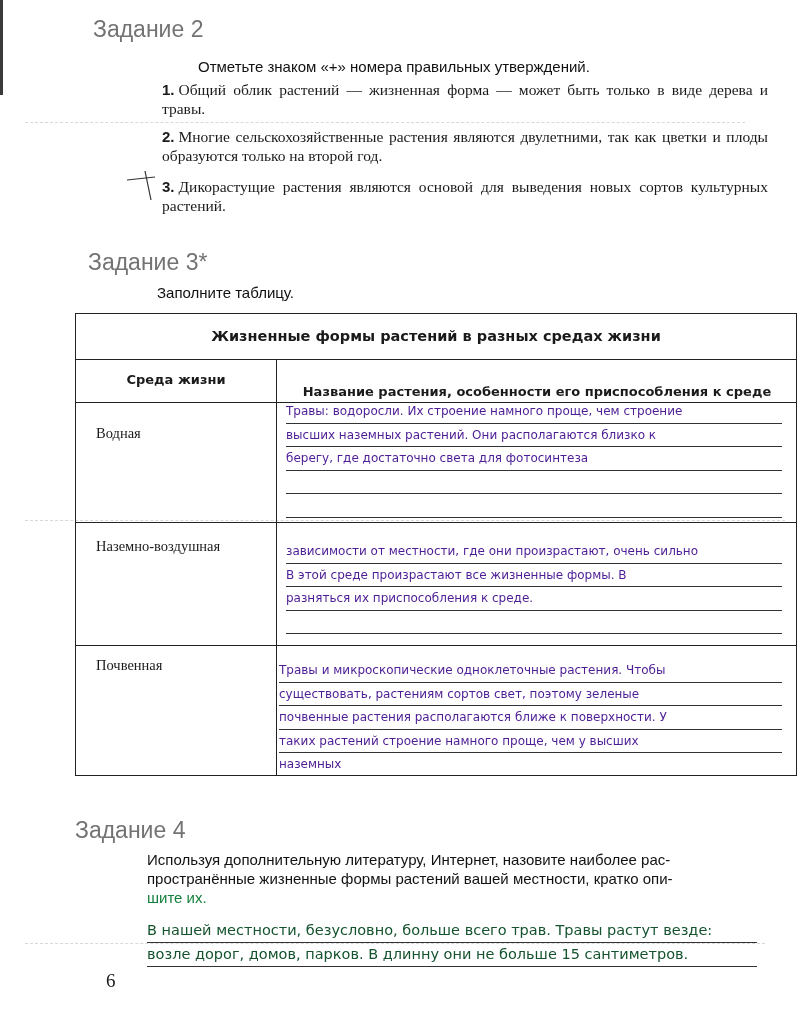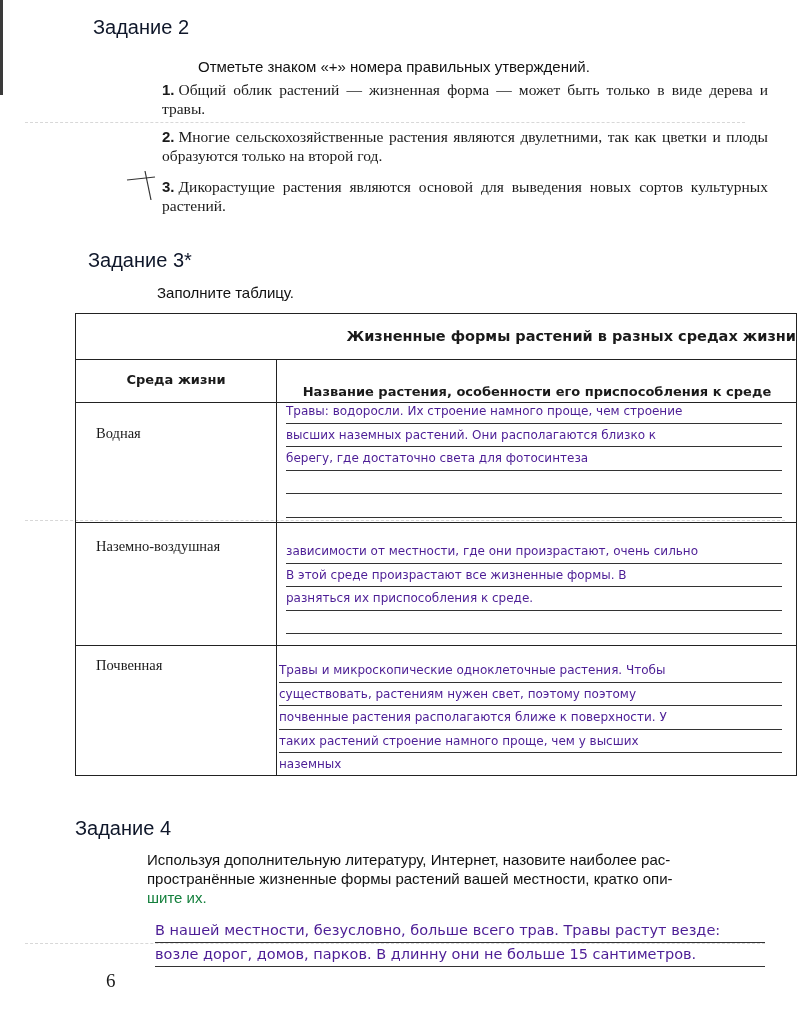--- a/index.html
+++ b/index.html
@@ -1,38 +1,38 @@
 <!DOCTYPE html>
 <html><head>
 <meta charset="utf-8">
 <style>
   html, body { margin:0; padding:0; background:#ffffff; }
   body { width:804px; height:1023px; position:relative; overflow:hidden; color:#1a1a1a; }
   .scan-strip { position:absolute; left:0; top:0; width:3px; height:95px; background:#3a3a3a; }
 
-  .task-title { position:absolute; font-family:"Liberation Sans", sans-serif; font-size:20px; color:#0f172a; }
+  .task-title { position:absolute; font-family:"Liberation Sans", sans-serif; font-size:23px; color:#737373; }
   .instr { position:absolute; font-family:"Liberation Sans", sans-serif; font-size:15px; color:#111; }
 
   .stmt { position:absolute; left:162px; width:606px; font-family:"Liberation Serif", serif; font-size:15.5px; line-height:19px; text-align:justify; }
   .stmt .num { font-family:"Liberation Sans", sans-serif; font-weight:bold; font-size:15px; margin-right:4px; }
   .stmt .text { }
   .check-mark { position:absolute; left:125px; top:170px; width:34px; height:34px; }
 
   
   .tbl { position:absolute; left:75px; top:313px; width:722px; height:463px; border:1.5px solid #222; box-sizing:border-box; }
   .tbl .hline { position:absolute; left:0; right:0; height:0; border-top:1.5px solid #222; }
   .tbl .vline { position:absolute; width:0; border-left:1.5px solid #222; }
-  .tbl .caption { position:absolute; left:0; right:0; top:14px; text-align:right; font-family:"DejaVu Sans", sans-serif; font-weight:bold; font-size:14.5px; }
+  .tbl .caption { position:absolute; left:0; right:0; top:14px; text-align:center; font-family:"DejaVu Sans", sans-serif; font-weight:bold; font-size:14.5px; }
   .tbl .col-h { position:absolute; font-family:"DejaVu Sans", sans-serif; font-weight:bold; font-size:13px; text-align:center; }
   .tbl .env { position:absolute; left:20px; font-family:"Liberation Serif", serif; font-size:14.5px; }
   .tbl .ans { position:absolute; left:210px; right:14px; font-family:"DejaVu Sans", sans-serif; font-size:12px; line-height:22.5px; color:#4c1d95; }
   .tbl .ans .ln { display:block; border-bottom:1px solid #333; white-space:nowrap; }
   .tbl .ans .ln.blank { height:22.5px; }
 
-  .t4-answer { position:absolute; left:147px; width:610px; font-family:"DejaVu Sans", sans-serif; font-size:14.5px; line-height:23px; color:#4c1d95;margin-left:8px; }
+  .t4-answer { position:absolute; left:147px; width:610px; font-family:"DejaVu Sans", sans-serif; font-size:14.5px; line-height:23px; color:#14532d; }
   .t4-answer .ln { display:block; border-bottom:1px solid #333; white-space:nowrap; }
 
   .page-num { position:absolute; left:106px; top:970px; font-family:"Liberation Serif", serif; font-size:19px; }
 
   .ghost { position:absolute; border-top:1px dashed #d8d8d8; }
 </style>
 </head>
 <body>
 
 <div class="scan-strip"></div>
@@ -84,21 +84,21 @@
   <div class="ans" style="top:226px;">
     <span class="ln">зависимости от местности, где они произрастают, очень сильно</span>
     <span class="ln">В этой среде произрастают все жизненные формы. В</span>
     <span class="ln">разняться их приспособления к среде.</span>
     <span class="ln blank"></span>
   </div>
 
   <div class="env" style="top:343px;">Почвенная</div>
   <div class="ans" style="left:203px;top:345px;">
     <span class="ln">Травы и микроскопические одноклеточные растения. Чтобы</span>
-    <span class="ln">существовать, растениям нужен свет, поэтому поэтому</span>
+    <span class="ln">существовать, растениям сортов свет, поэтому зеленые</span>
     <span class="ln">почвенные растения располагаются ближе к поверхности. У</span>
     <span class="ln">таких растений строение намного проще, чем у высших</span>
     <span class="ln" style="border-bottom:none;">наземных</span>
   </div>
 </div>
 
 <div class="task-title" style="left:75px;top:817px;">Задание 4</div>
 <div class="instr" style="left:147px;top:850px;width:615px;line-height:19px;">
   <div>Используя дополнительную литературу, Интернет, назовите наиболее рас-</div>
   <div>пространённые жизненные формы растений вашей местности, кратко опи-</div>

